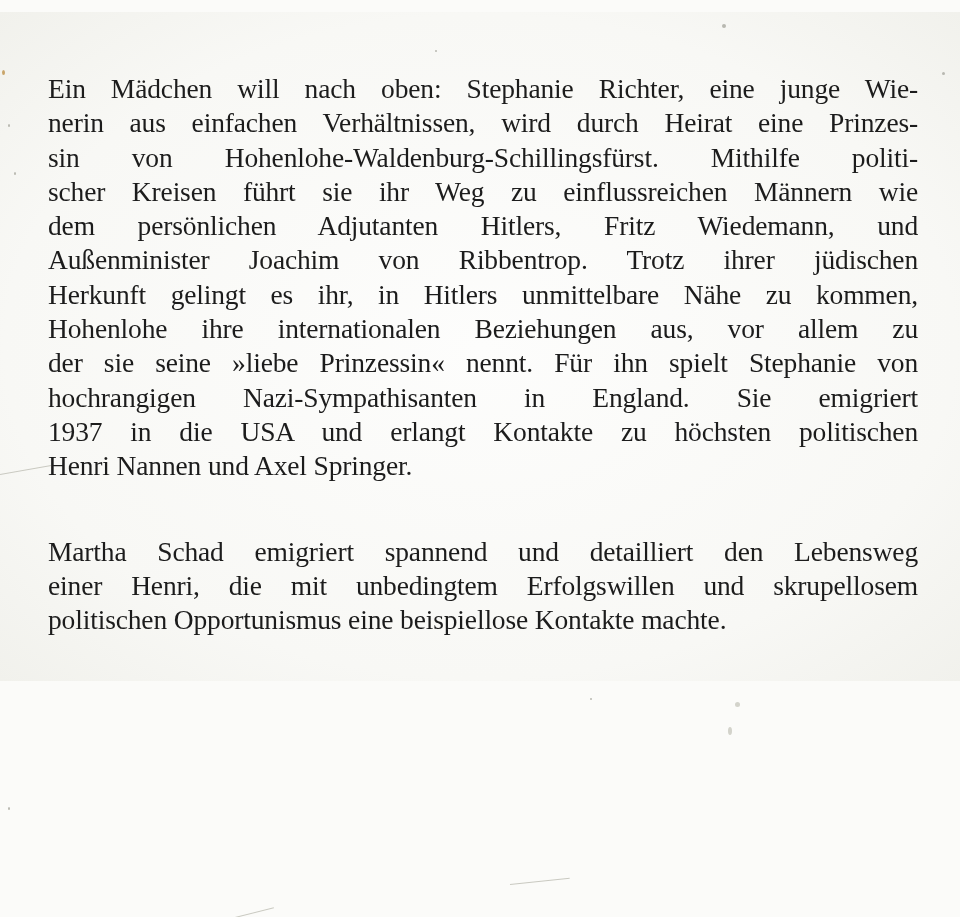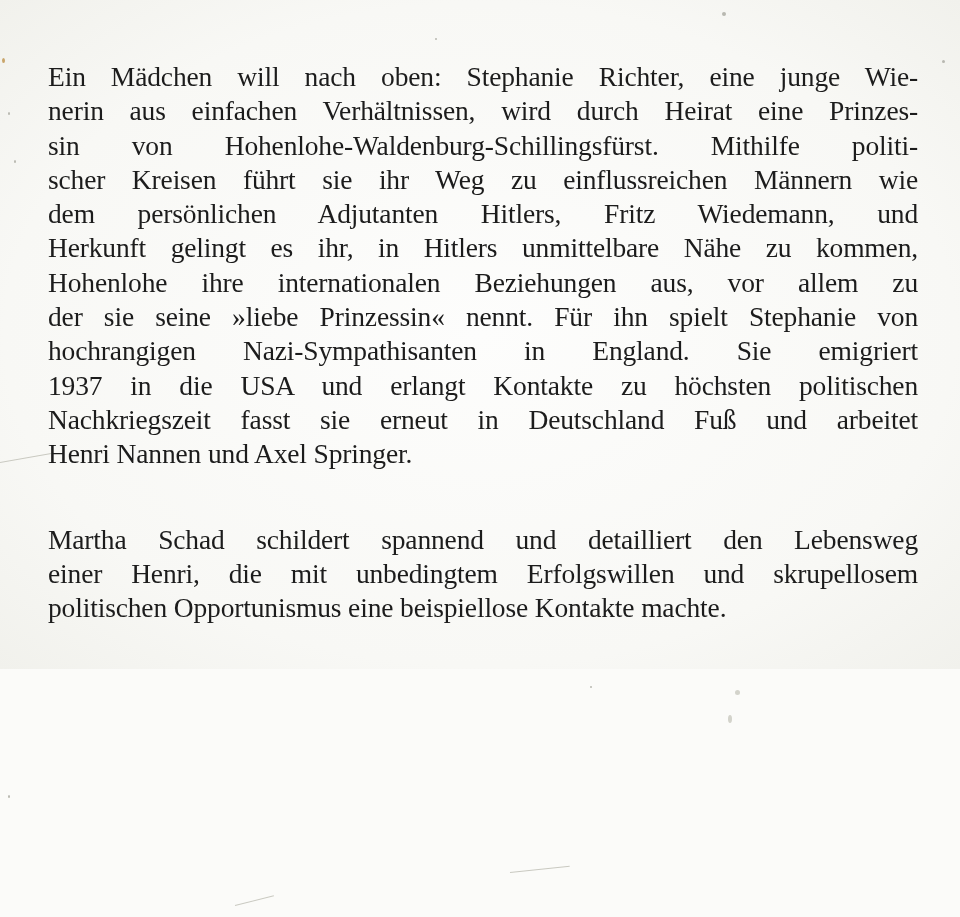--- a/index.html
+++ b/index.html
@@ -8,21 +8,21 @@
     }
     body {
       width: 960px;
       height: 917px;
       background: #fbfbf9;
       position: relative;
       overflow: hidden;
     }
     .page {
       position: absolute;
-      left: 0; top: 0;
+      left: 0; top: 12px;
       width: 960px; height: 669px;
       background: radial-gradient(ellipse at 50% 50%, #fdfdfc 0%, #f8f8f5 70%, #f1f1ec 100%);
     }
     .text-block {
       position: absolute;
       left: 48px;
       top: 60px;
       width: 870px;
       font-family: "Liberation Serif", "DejaVu Serif", serif;
       font-size: 27.5px;
@@ -74,28 +74,28 @@
   <div class="scratch" style="left:510px; top:872px; width:60px; transform:rotate(-6deg);"></div>
   <div class="scratch" style="left:235px; top:905px; width:40px; transform:rotate(-14deg);"></div>
 
   <div class="text-block">
     <div>
       <span class="line">Ein Mädchen will nach oben: Stephanie Richter, eine junge Wie-</span>
       <span class="line">nerin aus einfachen Verhältnissen, wird durch Heirat eine Prinzes-</span>
       <span class="line">sin von Hohenlohe-Waldenburg-Schillingsfürst. Mithilfe politi-</span>
       <span class="line">scher Kreisen führt sie ihr Weg zu einflussreichen Männern wie</span>
       <span class="line">dem persönlichen Adjutanten Hitlers, Fritz Wiedemann, und</span>
+      <span class="line">Außenminister Joachim von Ribbentrop. Trotz ihrer jüdischen</span>
       <span class="line">Herkunft gelingt es ihr, in Hitlers unmittelbare Nähe zu kommen,</span>
       <span class="line">Hohenlohe ihre internationalen Beziehungen aus, vor allem zu</span>
       <span class="line">der sie seine »liebe Prinzessin« nennt. Für ihn spielt Stephanie von</span>
       <span class="line">hochrangigen Nazi-Sympathisanten in England. Sie emigriert</span>
       <span class="line">1937 in die USA und erlangt Kontakte zu höchsten politischen</span>
-      <span class="line">Nachkriegszeit fasst sie erneut in Deutschland Fuß und arbeitet</span>
       <span class="line last">Henri Nannen und Axel Springer.</span>
     </div>
     <div class="para-gap"></div>
     <div>
-      <span class="line">Martha Schad schildert spannend und detailliert den Lebensweg</span>
+      <span class="line">Martha Schad emigriert spannend und detailliert den Lebensweg</span>
       <span class="line">einer Henri, die mit unbedingtem Erfolgswillen und skrupellosem</span>
       <span class="line last">politischen Opportunismus eine beispiellose Kontakte machte.</span>
     </div>
   </div>
 </div>
 
 </body></html>

